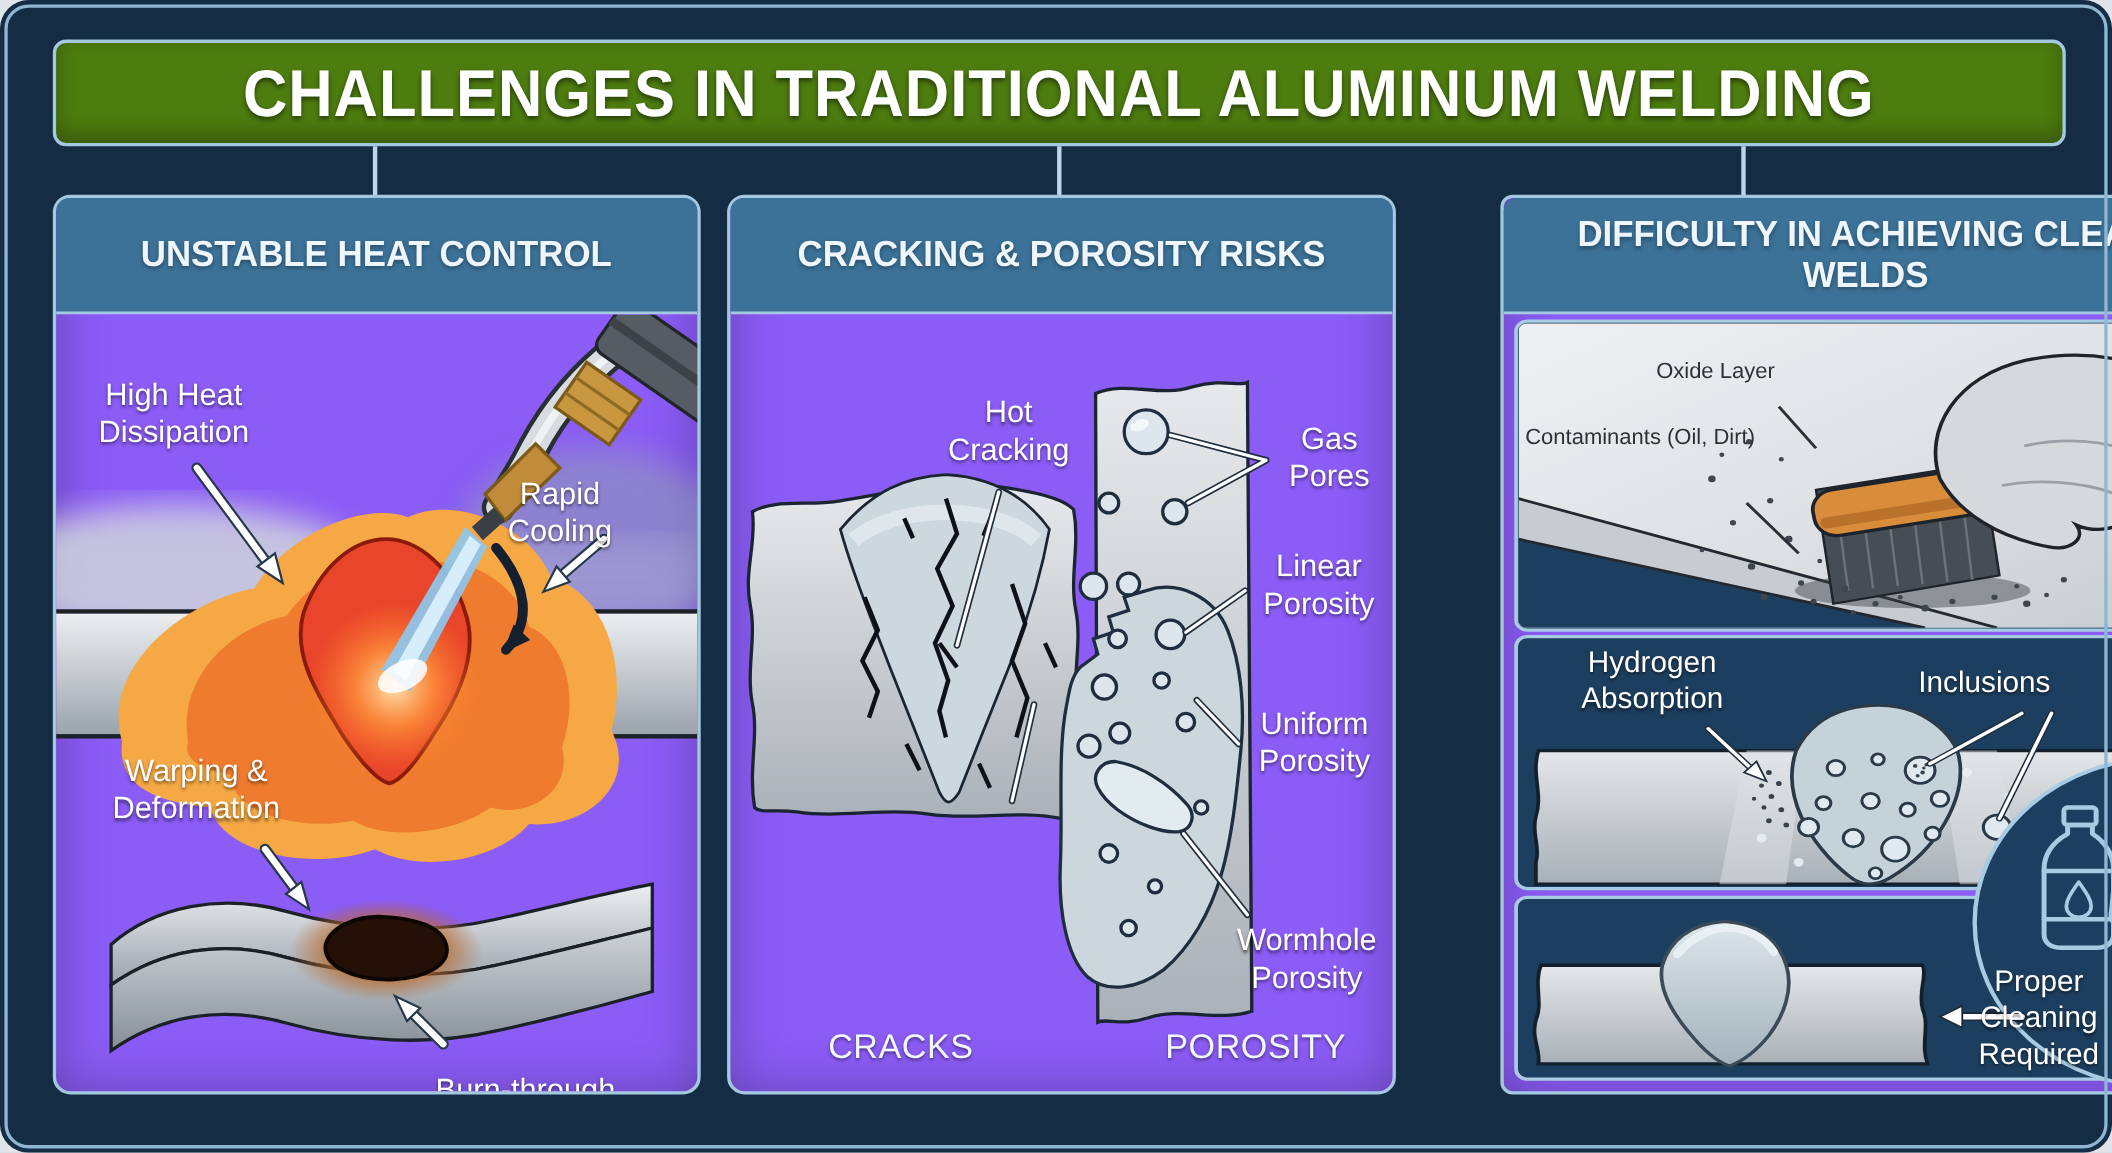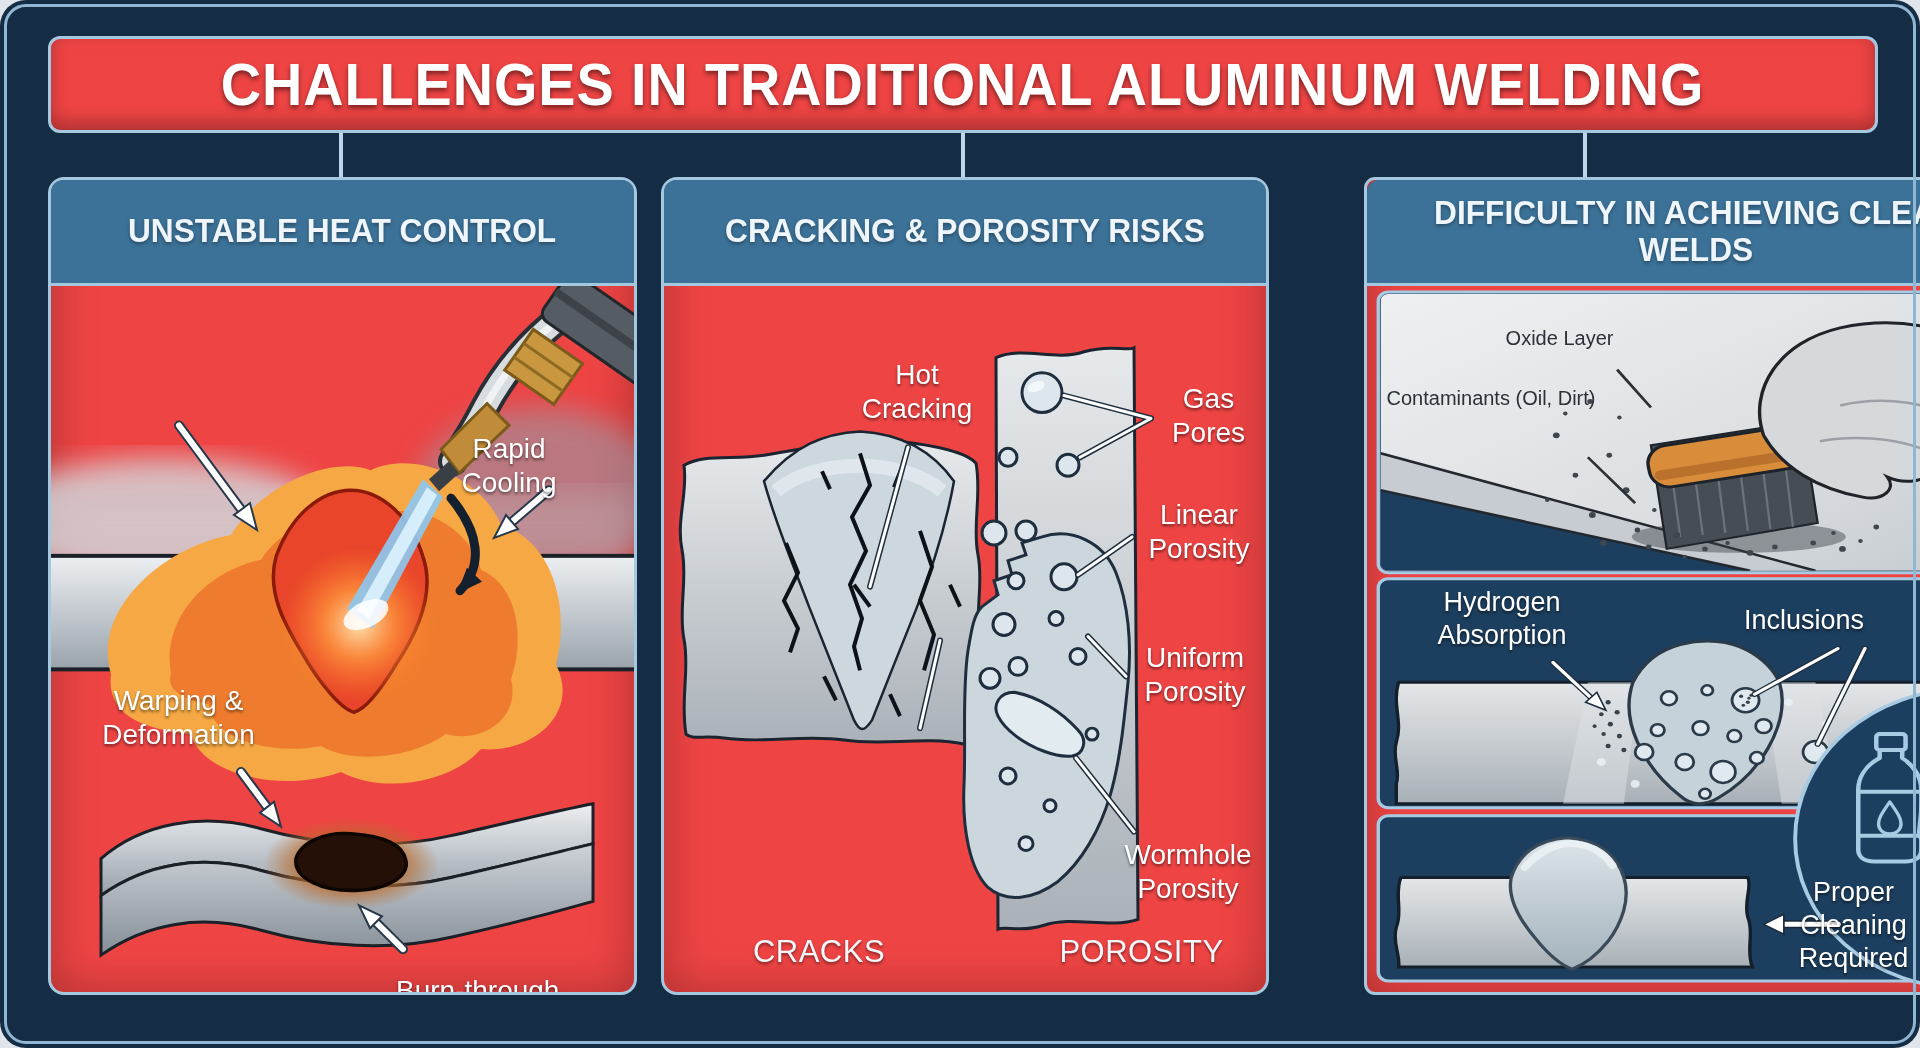--- a/index.html
+++ b/index.html
@@ -1,25 +1,25 @@
 <!DOCTYPE html>
 <html><head>
 <meta charset="utf-8">
 <style>
   html,body{margin:0;padding:0;background:#dfe5ea;}
   .canvas{position:relative;width:1920px;height:1048px;background:#152c45;border-radius:26px;overflow:hidden;
           font-family:"Liberation Sans",sans-serif;}
   .frame{position:absolute;inset:4px;border:3px solid #8fb6d2;border-radius:22px;pointer-events:none;z-index:50;}
-  .title-box{position:absolute;left:48px;top:36px;width:1830px;height:97px;background:#ef4444;
+  .title-box{position:absolute;left:48px;top:36px;width:1830px;height:97px;background:#4d7c0f;
              border:3px solid #a5c8e1;border-radius:12px;display:flex;align-items:center;justify-content:center;
              box-shadow:inset 0 -8px 18px rgba(0,0,0,.28);box-sizing:border-box;}
   .title-text{color:#ffffff;font-size:60px;font-weight:bold;letter-spacing:1px;white-space:nowrap;
               transform:scaleX(.93);text-shadow:0 3px 5px rgba(0,0,0,.5);}
   .connector{position:absolute;width:4px;background:#bcd6ea;top:133px;height:47px;}
-  .panel{position:absolute;top:177px;height:818px;background:#ef4444;border:3px solid #a5c8e1;
+  .panel{position:absolute;top:177px;height:818px;background:#8b5cf6;border:3px solid #a5c8e1;
          border-radius:16px;box-sizing:border-box;box-shadow:inset 0 0 46px rgba(0,0,0,.28);}
   .panel-header{height:103px;background:#3c7298;border-bottom:3px solid #a5c8e1;border-radius:12px 12px 0 0;
                 display:flex;align-items:center;justify-content:center;text-align:center;color:#eef5fb;
                 font-weight:bold;font-size:33px;line-height:1.12;text-shadow:0 2px 4px rgba(0,0,0,.35);}
   .panel-header span{display:inline-block;transform:scaleX(.96);padding:0 10px;}
   .panel-body{position:absolute;left:0;right:0;top:106px;bottom:0;overflow:hidden;border-radius:0 0 12px 12px;}
   svg.illus{position:absolute;left:0;top:0;width:100%;height:100%;}
   .label{position:absolute;color:#ffffff;font-size:28px;line-height:1.22;text-align:center;
          text-shadow:0 2px 3px rgba(0,0,0,.55);}
   .label-dark{position:absolute;color:#2b3138;font-size:20px;line-height:1.22;text-align:center;text-shadow:none;}
@@ -149,20 +149,21 @@
           <line x1="190" y1="488" x2="221" y2="530" stroke="#26384a" stroke-width="10"></line>
           <line x1="190" y1="488" x2="221" y2="530" stroke="#ffffff" stroke-width="6"></line>
           <polygon points="230,543 209,529 223,518" fill="#ffffff" stroke="#26384a" stroke-width="2"></polygon>
 
           <line x1="352" y1="666" x2="319" y2="633" stroke="#26384a" stroke-width="10"></line>
           <line x1="352" y1="666" x2="319" y2="633" stroke="#ffffff" stroke-width="6"></line>
           <polygon points="308,622 331,633 319,645" fill="#ffffff" stroke="#26384a" stroke-width="2"></polygon>
         </g>
       </svg>
 
+      <div class="label" style="left:22px;top:56px;width:170px;">High Heat Dissipation</div>
       <div class="label" style="left:398px;top:146px;width:120px;">Rapid Cooling</div>
       <div class="label" style="left:25px;top:398px;width:205px;">Warping &amp; Deformation</div>
       <div class="label" style="left:345px;top:660px;width:230px;text-align:left;margin-top:28px;">Burn-through</div>
     </div>
   </div>
 
   <div class="panel" style="left:661px;width:608px;">
     <div class="panel-header">
       <span>CRACKING &amp; POROSITY RISKS</span>
     </div>

